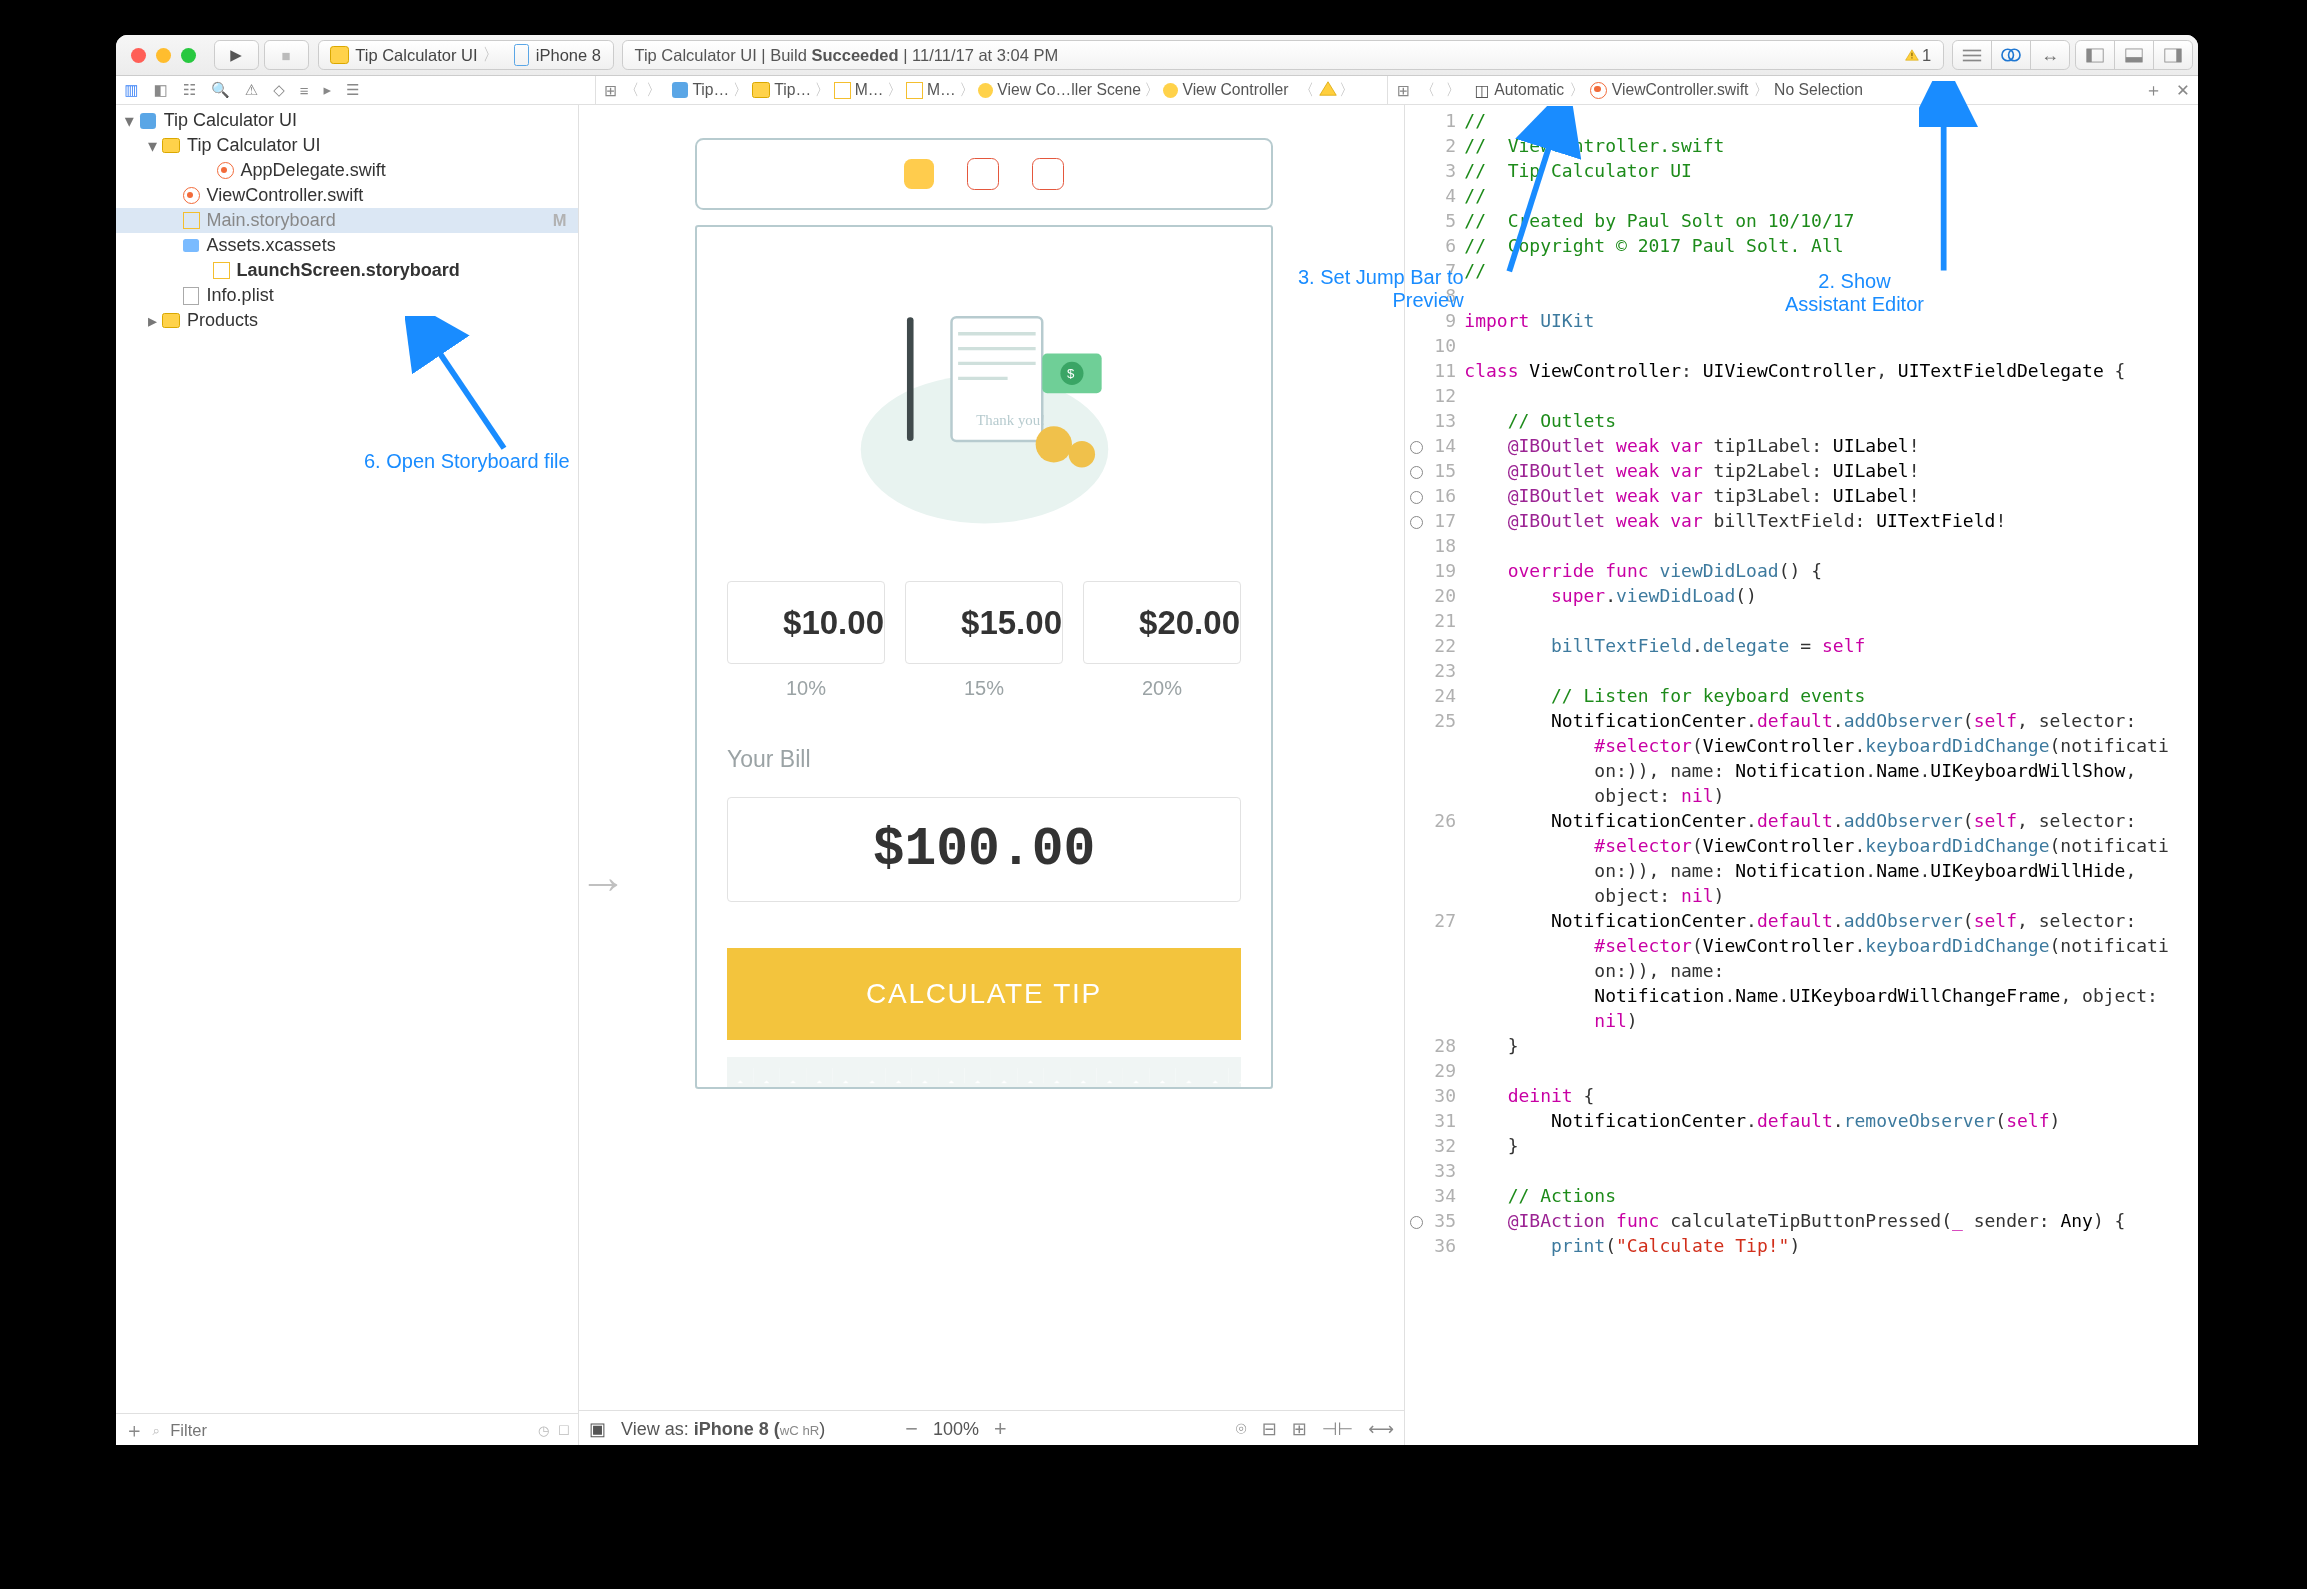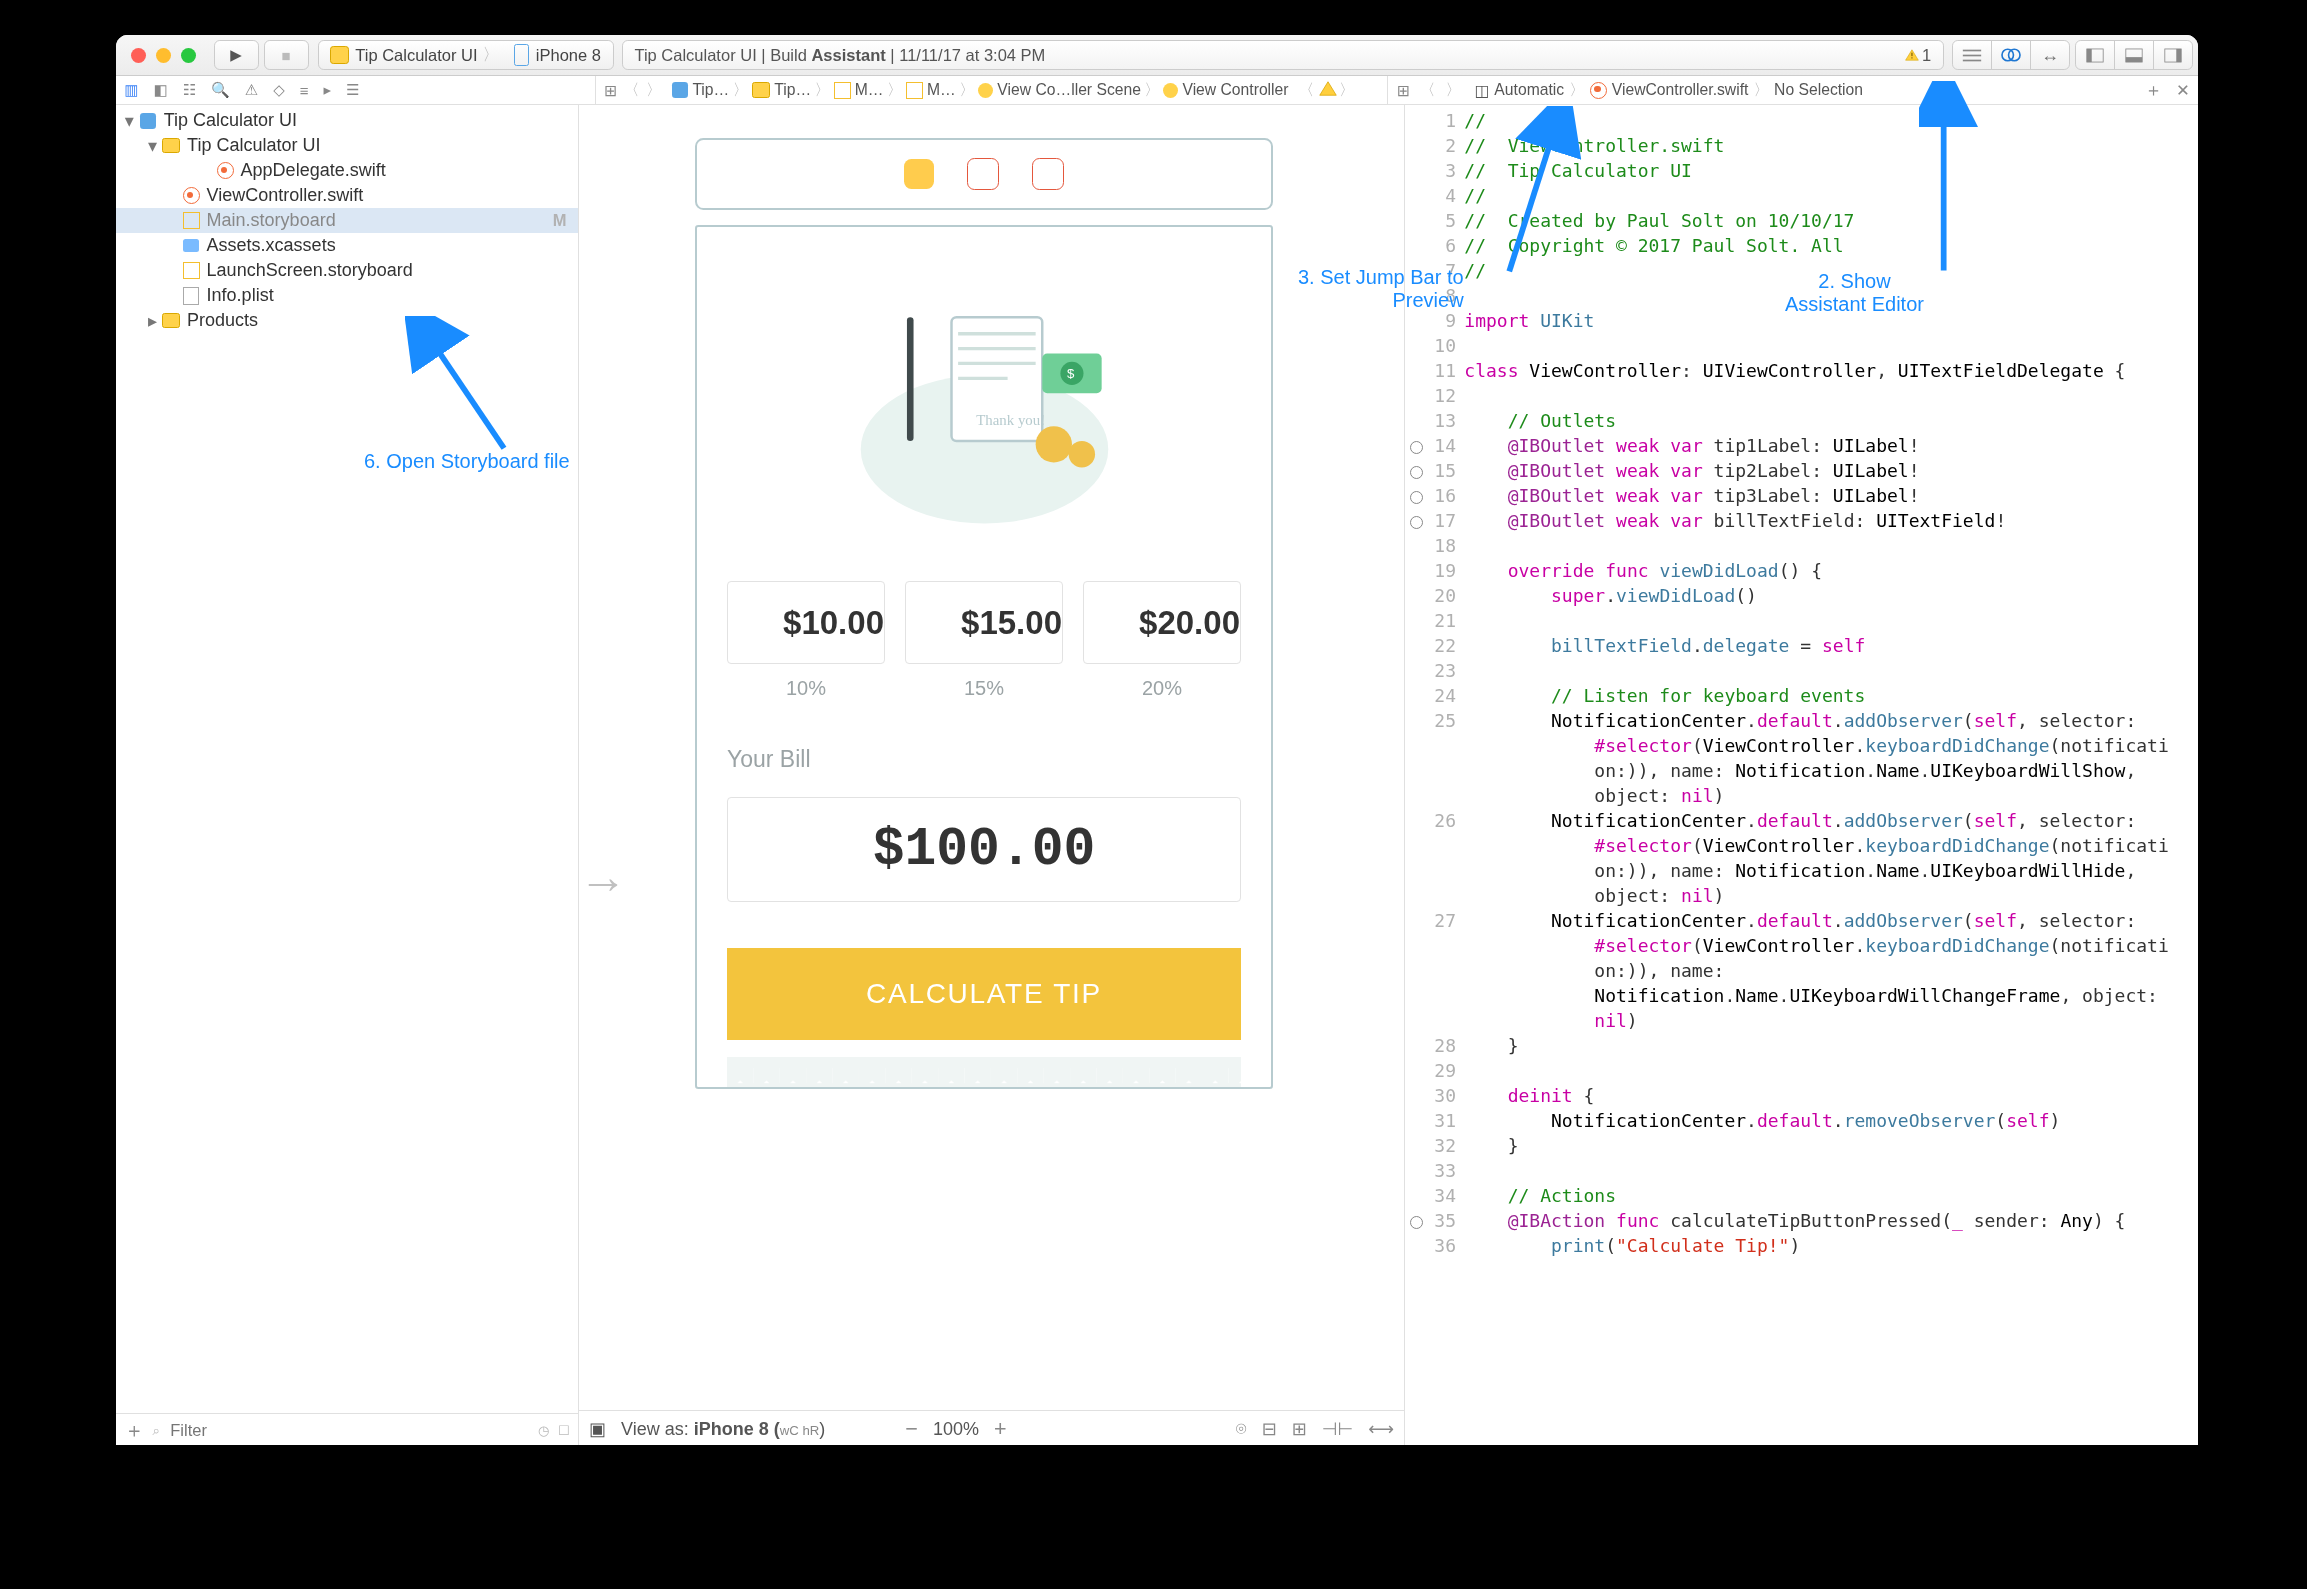--- a/index.html
+++ b/index.html
@@ -105,21 +105,21 @@
     <div class="tbbtn w1" style="color:#bbb;">■</div>
     <div class="scheme">
       <span class="proj-ico"></span>
       <span>Tip Calculator UI</span>
       <span style="color:#bbb;margin:0 5px;">〉</span>
       <span class="phone-ico"></span>
       <span>iPhone 8</span>
     </div>
     <div class="statusbar">
       <span>
-        <span>Tip Calculator UI  |  Build </span><b>Assistant</b><span>  |  </span><span>11/11/17 at 3:04 PM</span>
+        <span>Tip Calculator UI  |  Build </span><b>Succeeded</b><span>  |  </span><span>11/11/17 at 3:04 PM</span>
       </span>
       <span class="warn">
         <svg viewBox="0 0 24 20">
             <path d="M12 1 L23 19 H1 Z" fill="#ffcf3d" stroke="#d7a400"></path>
             <rect x="11" y="6" width="2" height="6" fill="#7a5b00"></rect>
             <rect x="11" y="14" width="2" height="2" fill="#7a5b00"></rect>
           </svg>
         <span style="margin-left:3.3px;color:#555;">1</span>
       </span>
     </div>
@@ -267,21 +267,21 @@
             </span>
             <span class="name">Main.storyboard</span>
             <span class="mbadge">M</span>
           </div>
         <div class="row" style="padding-left:66px;">
             <span class="ico">
               <span class="bluefold"></span>
             </span>
             <span class="name">Assets.xcassets</span>
           </div>
-        <div class="row" style="padding-left:66px;">
+        <div class="row" style="padding-left:96px;font-weight:bold;">
             <span class="ico">
               <span class="sbico"></span>
             </span>
             <span class="name">LaunchScreen.storyboard</span>
           </div>
         <div class="row" style="padding-left:66px;">
             <span class="ico">
               <span class="plisto"></span>
             </span>
             <span class="name">Info.plist</span>

